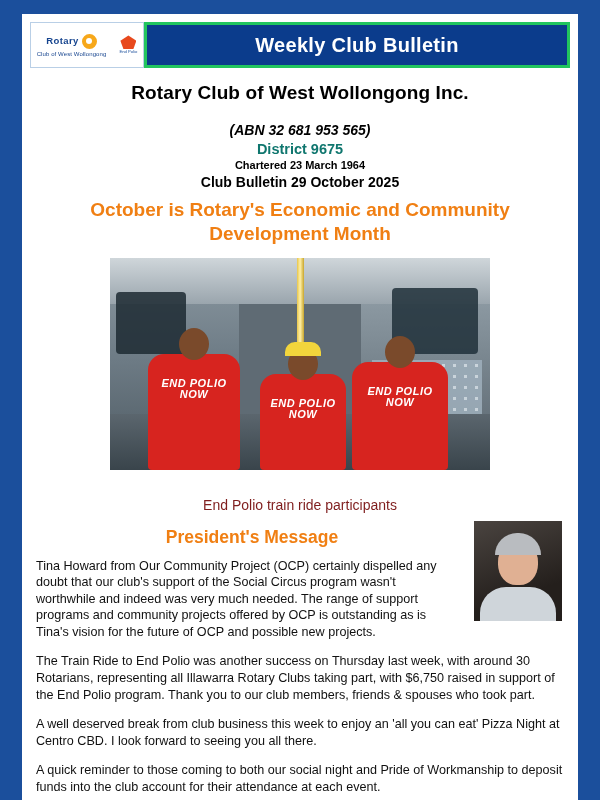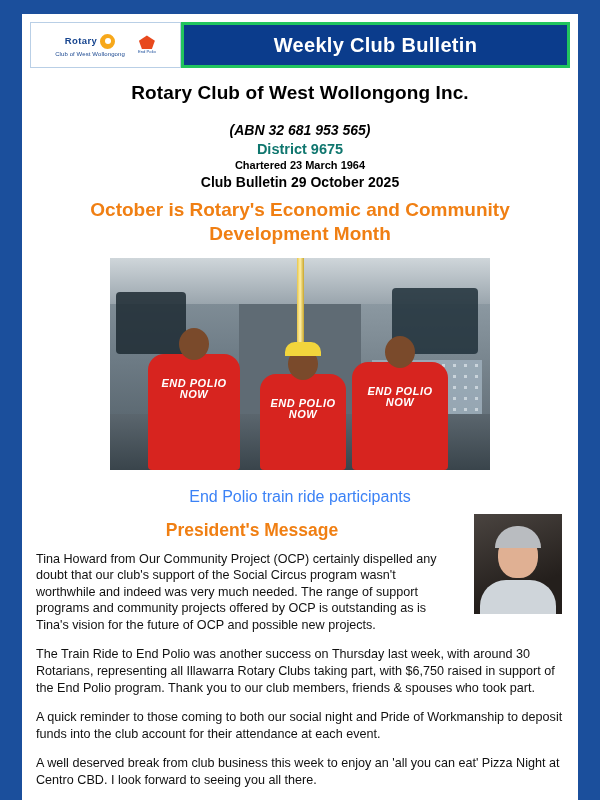--- a/index.html
+++ b/index.html
@@ -32,21 +32,21 @@
   }
 
   
   .header {
     display: flex;
     align-items: stretch;
     height: 46px;
     margin: 8px 8px 0 8px;
   }
   .logo-box {
-    width: 151px;
+    width: 114px;
     background: #ffffff;
     border: 1px solid #b9cfe6;
     box-sizing: border-box;
     display: flex;
     align-items: center;
     justify-content: center;
     flex-shrink: 0;
   }
   .logo-inner {
     display: flex;
@@ -252,23 +252,23 @@
   .photo .cap {
     position: absolute; top: -6px; left: 50%; margin-left: -18px;
     width: 36px; height: 14px; background: #f2d53c; border-radius: 10px 10px 0 0;
   }
   .photo .shirt-text {
     position: absolute; left: 0; right: 0; top: 24px;
     text-align: center; color: #ffffff; font-weight: bold;
     font-size: 11px; line-height: 11px; letter-spacing: .5px;
   }
   .caption {
-    font-size: 16px;
-    color: #3b82f6;
-    margin-top: 18px;
+    font-size: 14px;
+    color: #7f1d1d;
+    margin-top: 27px;
   }
 
   
   .pm-section {
     margin-top: 14px;
     padding: 0 14px 0 14px;
     position: relative;
   }
   .pm-title {
     color: #f07f13;
@@ -401,21 +401,21 @@
         <div class="face"></div>
         <div class="hair"></div>
         <div class="shirt"></div>
       </div>
 
       <div class="pm-body">
         <p class="para">Tina Howard from Our Community Project (OCP) certainly dispelled any doubt that our club's support of the Social Circus program wasn't worthwhile and indeed was very much needed. The range of support programs and community projects offered by OCP is outstanding as is Tina's vision for the future of OCP and possible new projects.</p>
       </div>
       <div class="pm-body full">
         <p class="para">The Train Ride to End Polio was another success on Thursday last week, with around 30 Rotarians, representing all Illawarra Rotary Clubs taking part, with $6,750 raised in support of the End Polio program. Thank you to our club members, friends &amp; spouses who took part.</p>
+        <p class="para">A well deserved break from club business this week to enjoy an 'all you can eat' Pizza Night at Centro CBD. I look forward to seeing you all there.</p>
         <p class="para">A quick reminder to those coming to both our social night and Pride of Workmanship to deposit funds into the club account for their attendance at each event.</p>
-        <p class="para">A well deserved break from club business this week to enjoy an 'all you can eat' Pizza Night at Centro CBD. I look forward to seeing you all there.</p>
         <p class="sign-off">Cheers,</p>
 
       </div>
     </div>
 
   </div>
 </div>
 
 </body></html>

